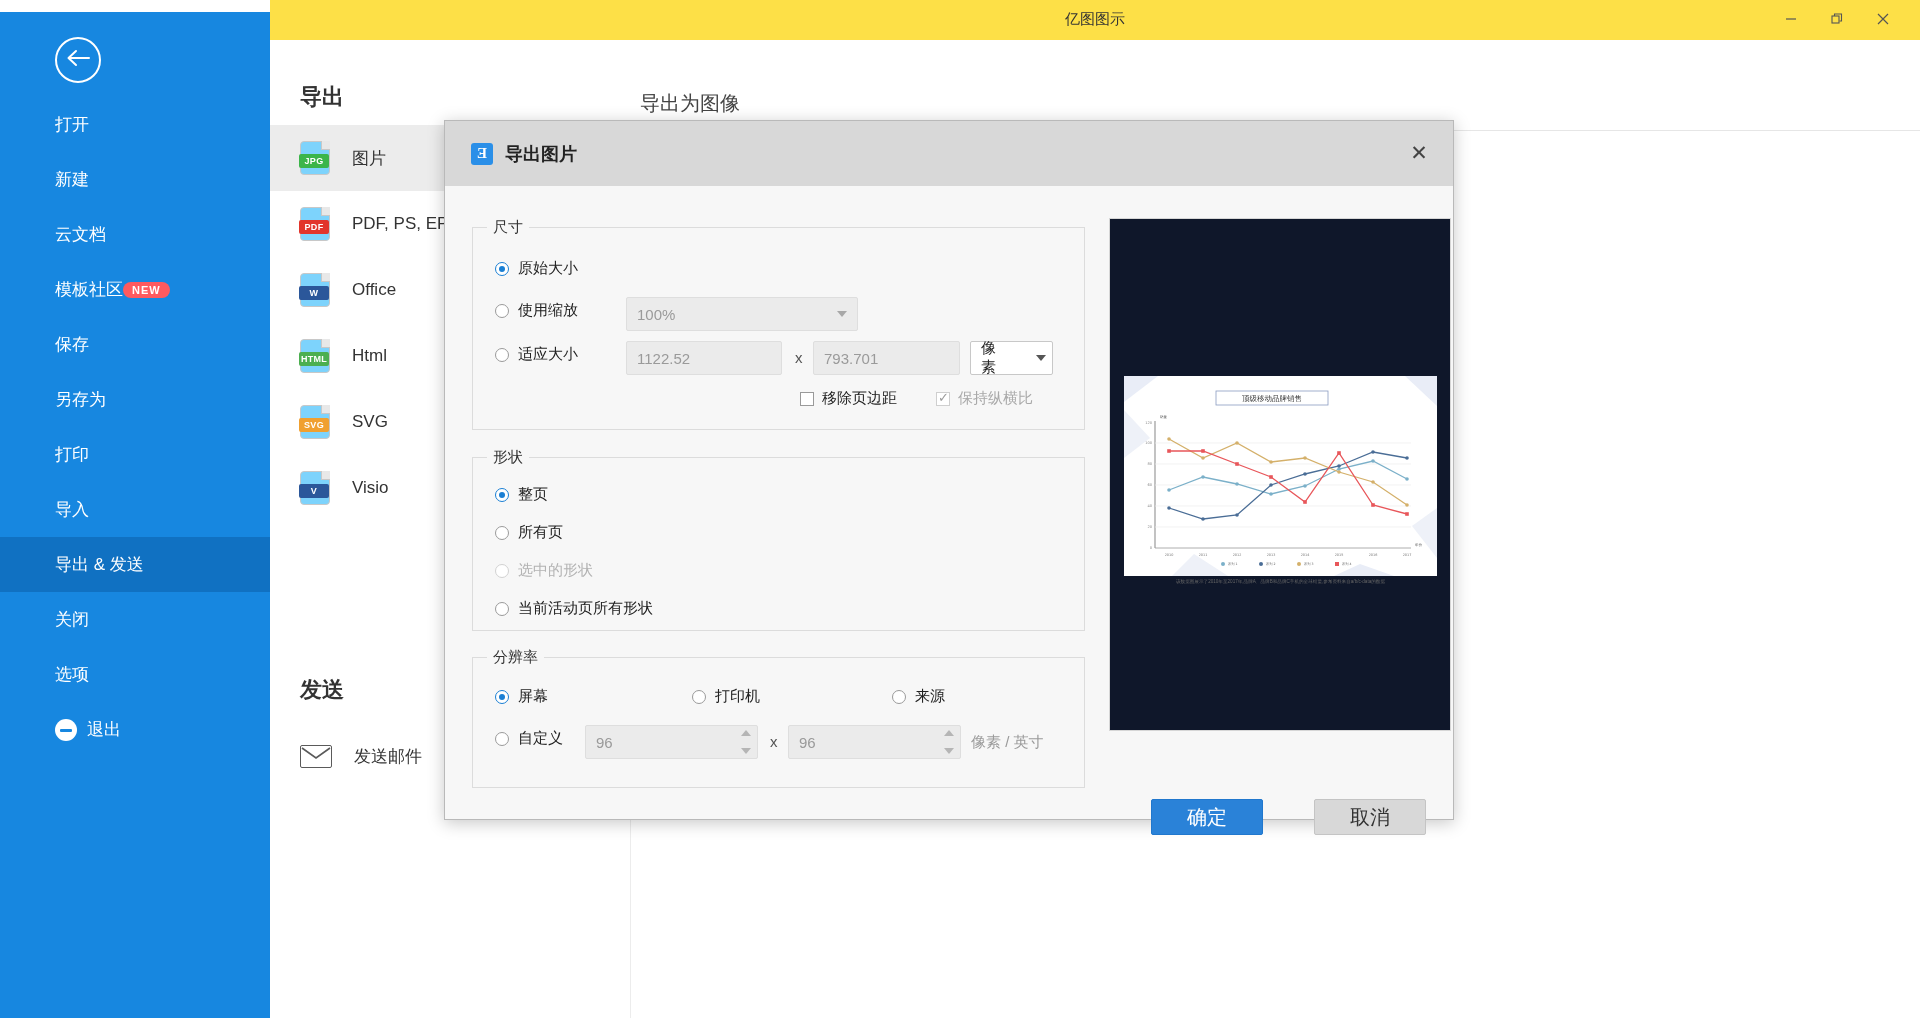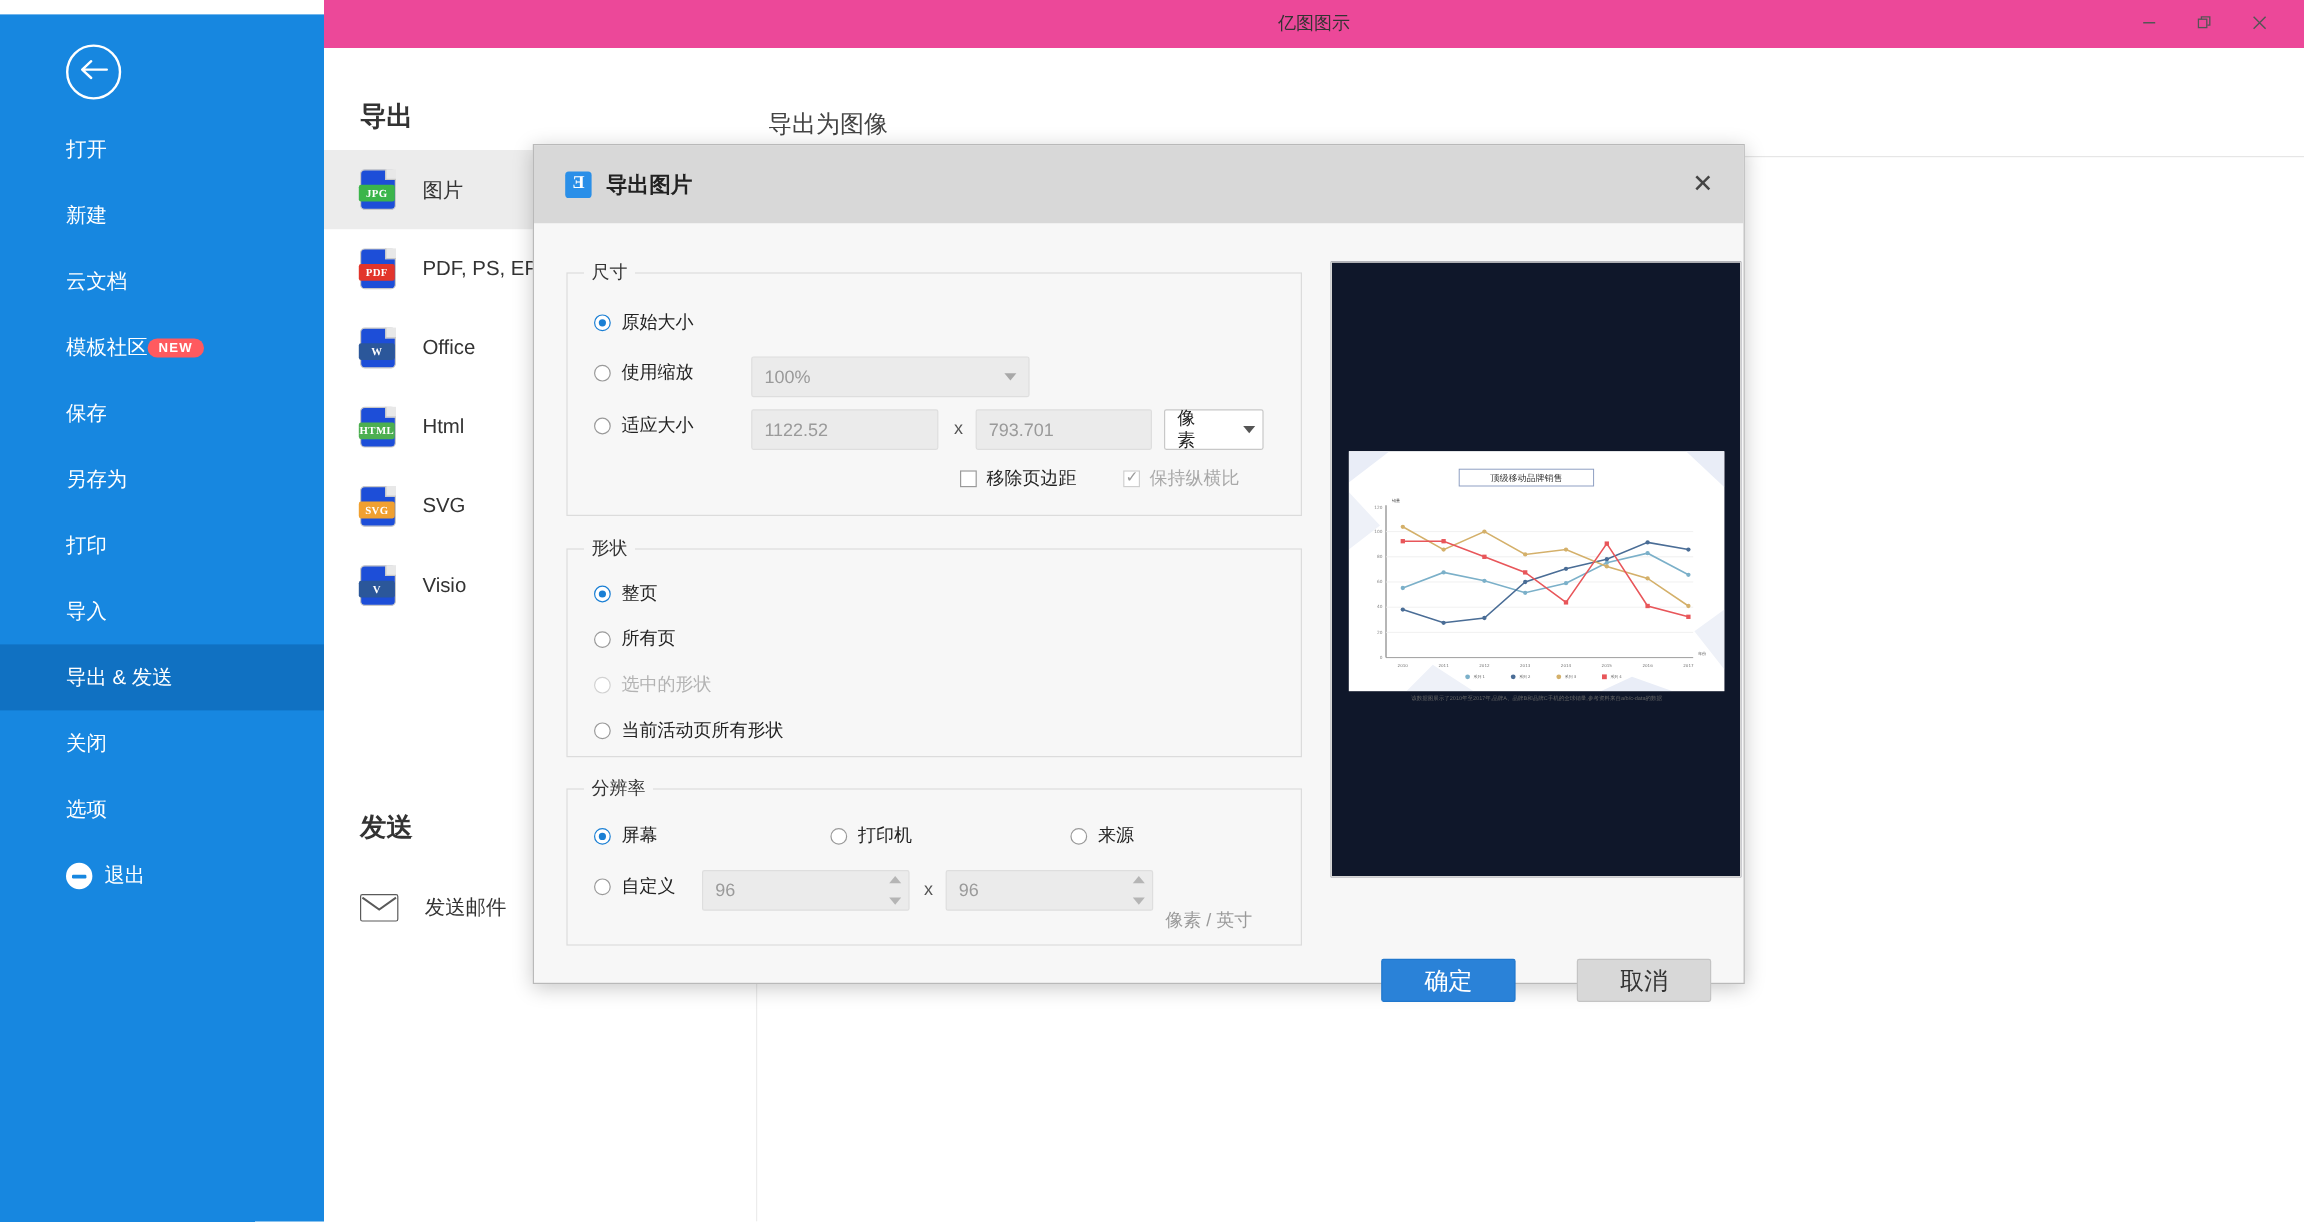--- a/index.html
+++ b/index.html
@@ -9,21 +9,21 @@
     width: 1920px; height: 1018px;
     overflow: hidden;
     font-family: "Liberation Sans", "DejaVu Sans", sans-serif;
     background: #ffffff;
   }
   body { position: relative; }
 
   
   .titlebar {
     position: absolute; left: 270px; top: 0; right: 0; height: 40px;
-    background: #ec4899;
+    background: #fde047;
   }
   .titlebar-title {
     position: absolute; left: 0; right: 0; top: 10px;
     text-align: center; font-size: 15px; color: #333;
   }
   .win-btns {
     position: absolute; right: 14px; top: 2px; display: flex; gap: 0px;
   }
   .win-btn {
     width: 46px; height: 34px; display: flex; align-items: center; justify-content: center;
@@ -85,21 +85,21 @@
   .vline { position: absolute; left: 630px; top: 131px; width: 1px; bottom: 0; background: #ececec; }
 
   .fmt-list { position: absolute; left: 0px; top: 125px; width: 360px; }
   .fmt-item {
     height: 66px; display: flex; align-items: center; padding-left: 30px;
     font-size: 17px; color: #333; cursor: pointer; gap: 22px;
   }
   .fmt-item.sel { background: #ececec; }
   .fmt-ico {
     width: 30px; height: 34px; position: relative; flex: none;
-    background: #1d4ed8; border: 1px solid #c8c8c8; border-radius: 4px; font-family: Liberation Serif, serif;
+    background: #7dd3fc; border: 1px solid #c8c8c8; border-radius: 4px;
   }
   .fmt-ico .corner {
     position: absolute; right: -1px; top: -1px; width: 9px; height: 9px;
     background: #e8e8e8; border-left: 1px solid #c8c8c8; border-bottom: 1px solid #c8c8c8;
   }
   .fmt-ico .tag {
     position: absolute; left: -2px; bottom: 6px; height: 14px; min-width: 30px;
     color: #fff; font-size: 9px; font-weight: bold; text-align: center; line-height: 14px;
     border-radius: 2px; letter-spacing: .3px;
   }
@@ -454,21 +454,21 @@
             </span>
       </div>
       <span class="xsep" style="position:absolute; left:297px; top:66px;">x</span>
       <div class="field spin" style="position:absolute; left:315px; top:58px; width:173px;">
         <span>96</span>
         <span class="arrows">
               <span class="up"></span>
               <span class="dn"></span>
             </span>
       </div>
-      <span class="unit-txt" style="position:absolute; left:498px; top:66px;margin-top:25px;">像素 / 英寸</span>
+      <span class="unit-txt" style="position:absolute; left:498px; top:66px;">像素 / 英寸</span>
     </fieldset>
 
     <div class="preview">
       <div class="thumb">
         <svg width="313" height="200" viewBox="0 0 313 200">
           <rect x="0" y="0" width="313" height="200" fill="#ffffff"></rect>
 
           <polygon points="0,0 34,0 0,26" fill="#e9edf7"></polygon>
           <polygon points="0,34 26,62 0,82" fill="#eef1f8"></polygon>
           <polygon points="281,0 313,0 313,30" fill="#e9edf7"></polygon>

